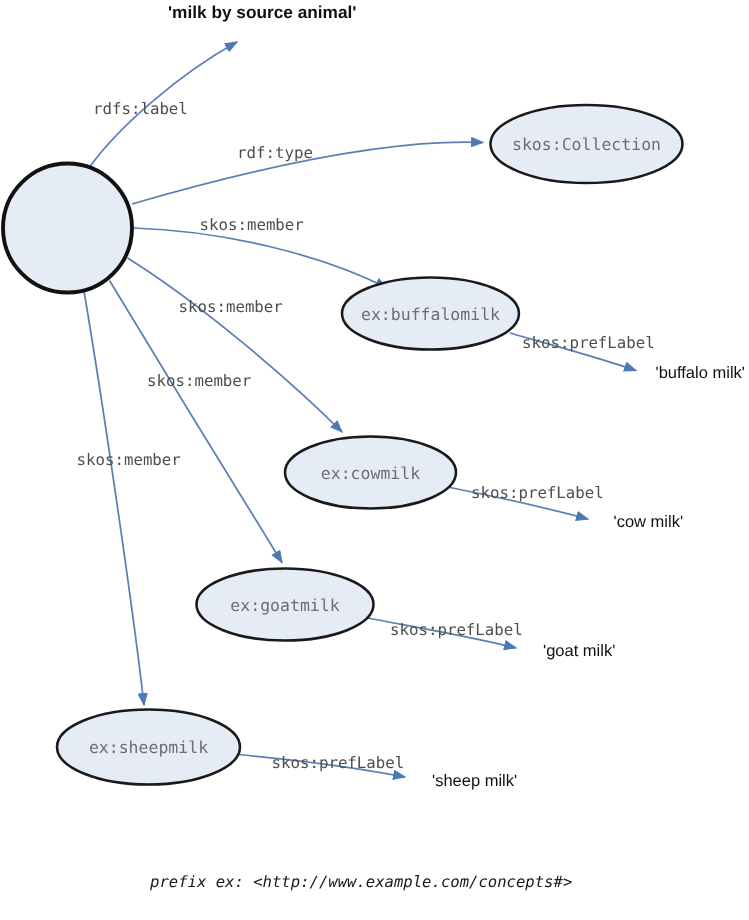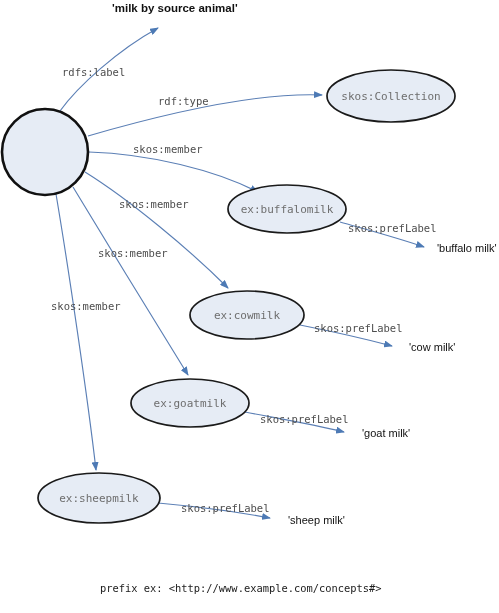--- a/index.html
+++ b/index.html
@@ -61,21 +61,21 @@
   .prefix-block {
     position: absolute;
     left: 100px;
     top: 556px;
     font-family: "DejaVu Sans Mono", "Liberation Mono", monospace;
     font-size: 10.4px;
     line-height: 13.2px;
     color: #1a1a1a;
     white-space: pre;
   }
-  .prefix-line { white-space: pre; }
+  .prefix-line { white-space: pre; font-style: italic; }
 </style>
 </head>
 <body>
 
 <div id="canvas">
 
   <svg id="graph-svg" viewBox="0 0 499 613">
     <defs>
       <marker id="arrowhead" markerWidth="9" markerHeight="7" refX="8" refY="3.5" orient="auto" markerUnits="userSpaceOnUse">
         <polygon points="0 0, 9 3.5, 0 7" fill="#4d7ab5"></polygon>

